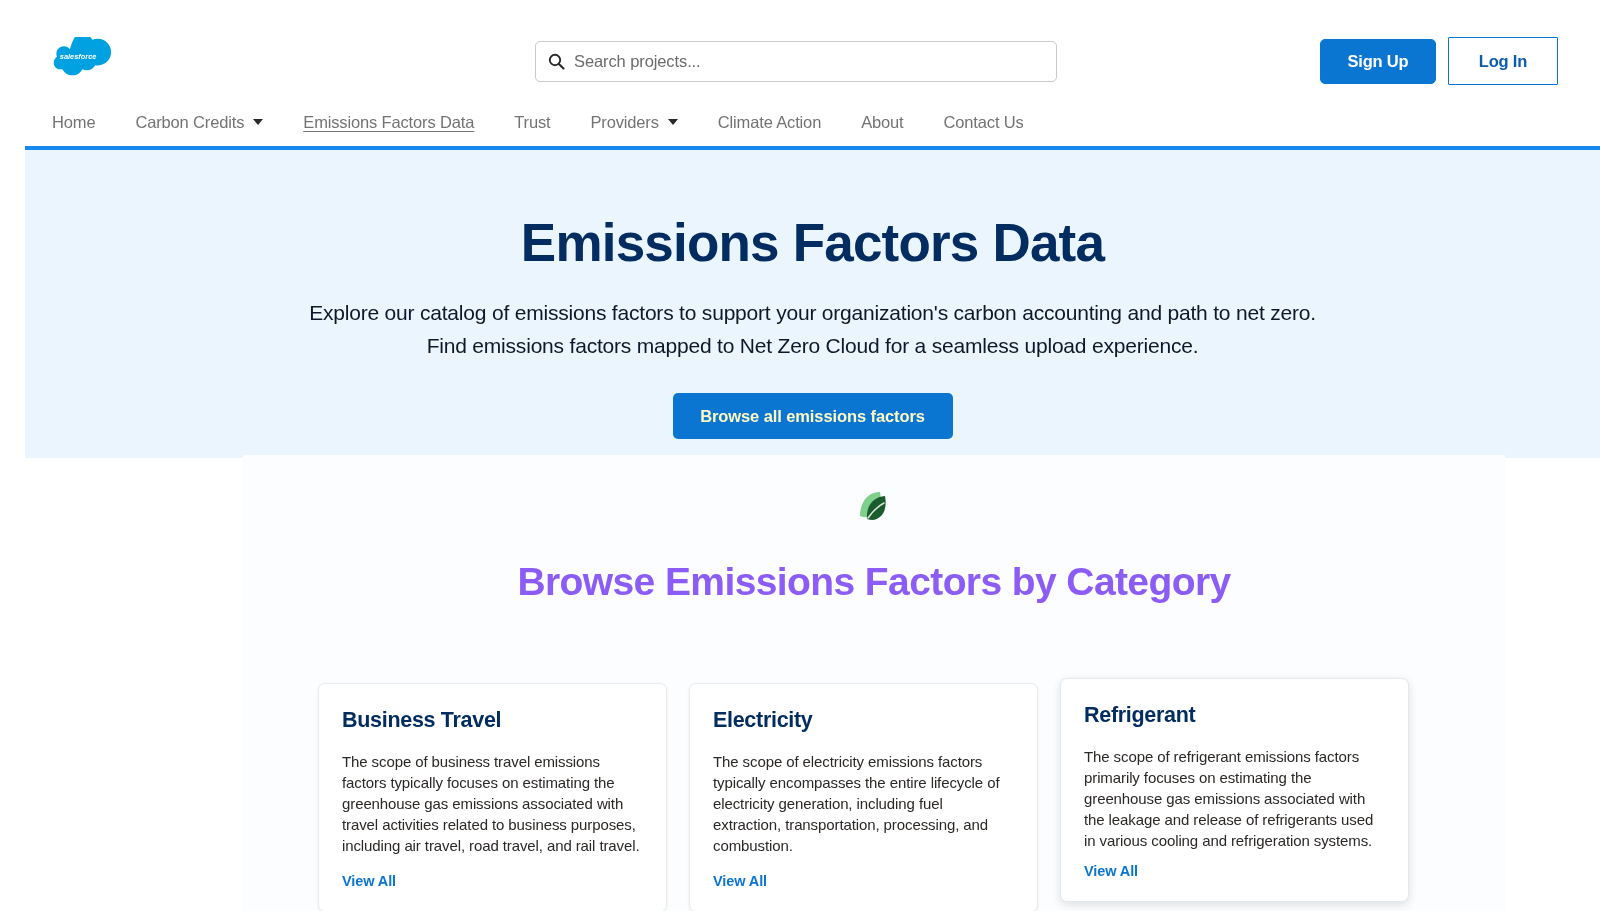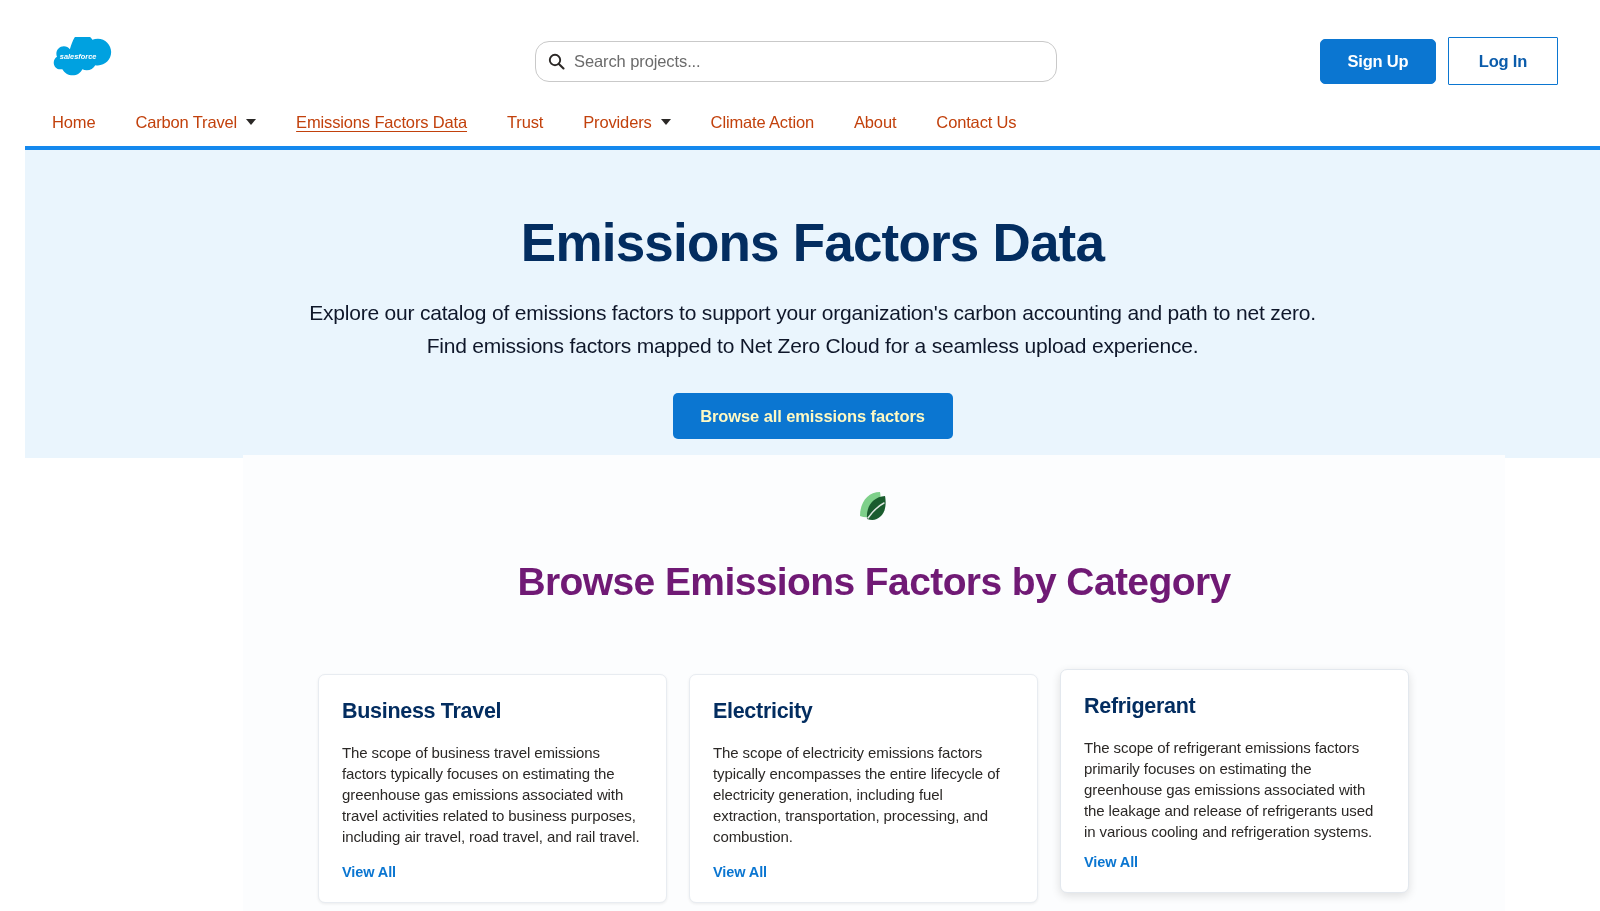--- a/index.html
+++ b/index.html
@@ -24,21 +24,21 @@
   .logo {
     position: absolute; left: 52px; top: 37px;
     width: 72px; height: 48px;
   }
   .logo svg { display: block; width: 72px; height: 48px; }
 
   .searchbox {
     position: absolute; left: 535px; top: 41px;
     width: 522px; height: 41px;
     border: 1px solid #c9c9c9;
-    border-radius: 14px;
+    border-radius: 5px;
     background: #fff;
     display: flex; align-items: center;
     padding: 0 12px;
   }
   .search-icon { width: 17px; height: 17px; flex: 0 0 17px; margin-right: 9px; }
   .search-icon svg { display: block; }
   .search-input {
     border: none; outline: none; background: transparent;
     font-family: "Liberation Sans", sans-serif;
     font-size: 16.5px; color: #3e3e3c; width: 100%;
@@ -72,21 +72,21 @@
   
   .nav {
     position: absolute; left: 0; top: 98px;
     width: 1600px; height: 48px;
     display: flex; align-items: center;
     padding-left: 52px;
     background: #fff;
   }
   .nav-item {
     display: flex; align-items: center;
-    font-size: 16.5px; color: #c2410c;
+    font-size: 16.5px; color: #737373;
     margin-right: 40px;
     cursor: pointer; white-space: nowrap;
     letter-spacing: -0.15px;
   }
   .nav-item.active .nav-label {
     text-decoration: underline; text-underline-offset: 3px;
   }
   .caret {
     display: inline-block; margin-left: 9px;
     width: 0; height: 0;
@@ -135,25 +135,25 @@
   }
   .leaf {
     position: absolute; left: 50%; transform: translateX(-50%);
     top: 31px; width: 40px; height: 40px;
   }
   .leaf svg { display: block; }
   .section-title {
     position: absolute; left: 0; top: 105px; width: 100%;
     text-align: center;
     font-size: 39px; font-weight: bold;
-    color: #701a75; letter-spacing: -0.6px;
+    color: #8b5cf6; letter-spacing: -0.6px;
   }
 
   .cards {
-    position: absolute; left: 75px; top: 219px;
+    position: absolute; left: 75px; top: 228px;
     width: 1112px; height: 229px;
     display: flex; gap: 22px;
   }
   .card {
     position: relative;
     width: 349px;
     background: #ffffff;
     border: 1px solid #e8ecf1;
     border-radius: 7px;
     box-shadow: 0 1px 3px rgba(0,0,0,0.07);
@@ -209,21 +209,21 @@
       <button class="btn-signup">Sign Up</button>
       <button class="btn-login">Log In</button>
     </div>
   </div>
 
   <nav class="nav" id="nav-root">
       <div class="nav-item">
         <span class="nav-label">Home</span>
       </div>
       <div class="nav-item">
-        <span class="nav-label">Carbon Travel</span>
+        <span class="nav-label">Carbon Credits</span>
         <span class="caret"></span>
       </div>
       <div class="nav-item active">
         <span class="nav-label">Emissions Factors Data</span>
       </div>
       <div class="nav-item">
         <span class="nav-label">Trust</span>
       </div>
       <div class="nav-item">
         <span class="nav-label">Providers</span>

